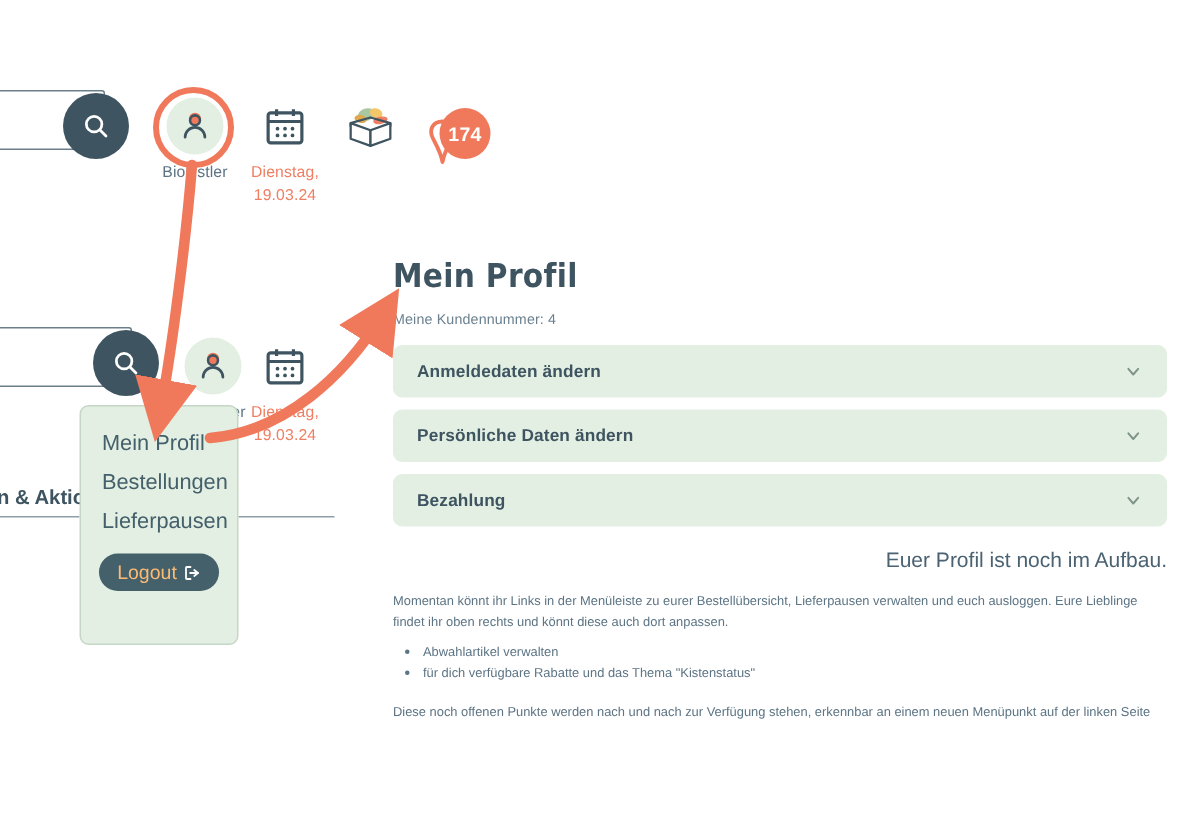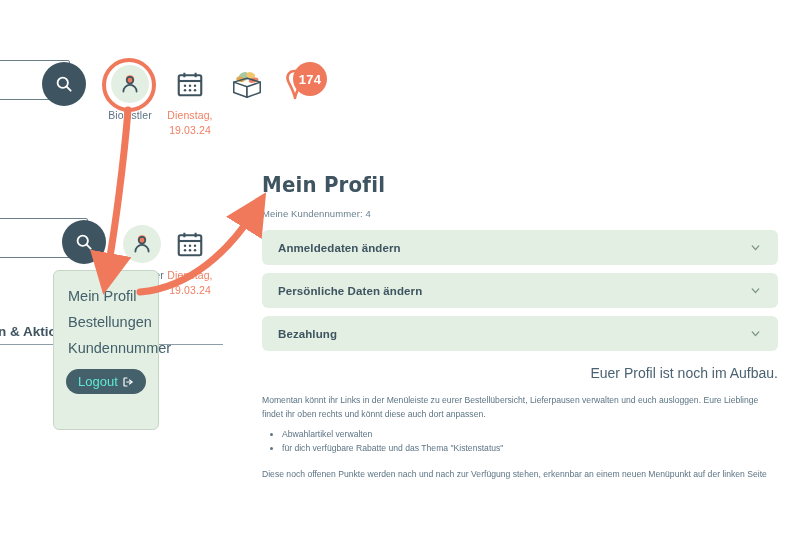--- a/index.html
+++ b/index.html
@@ -77,21 +77,21 @@
     padding:12px 0 0 0;
     z-index:40;
   }
   .dropdown .item{
     font-size:14.5px;line-height:26px;color:#44606b;
     padding-left:14px;white-space:nowrap;cursor:pointer;
   }
   .logout-btn{
     margin:8px 0 0 12px;
     width:80px;height:25px;border-radius:13px;
-    background:#44606b;color:#5eead4;
+    background:#44606b;color:#fdba74;
     font-size:13px;
     display:flex;align-items:center;justify-content:center;gap:4px;
     cursor:pointer;
   }
   .logout-btn .lo-ico{display:flex;align-items:center;}
 
   
   .panel{position:absolute;left:262px;top:172px;width:516px;}
   .panel h1{
     margin:0;
@@ -184,21 +184,21 @@
         <ellipse cx="24" cy="9" rx="4.6" ry="3.4" fill="#f2c76a" transform="rotate(22 24 9)"></ellipse>
         <ellipse cx="27" cy="14" rx="5.2" ry="2.6" fill="#ef7f63" transform="rotate(-12 27 14)"></ellipse>
         <ellipse cx="13" cy="13" rx="4.4" ry="2.8" fill="#e0a94f" transform="rotate(14 13 13)"></ellipse>
         <path d="M6 16 L20 12 L34 16 L34 18 L20 22 L6 18 Z" fill="none" stroke="#3e5460" stroke-width="1.6" stroke-linejoin="round"></path>
         <path d="M6 16 L6 27 L20 32 L20 21 Z" fill="#fff" stroke="#3e5460" stroke-width="1.6" stroke-linejoin="round"></path>
         <path d="M34 16 L34 27 L20 32 L20 21 Z" fill="#fff" stroke="#3e5460" stroke-width="1.6" stroke-linejoin="round"></path>
       </svg>
     </div>
   </div>
 
-  <div class="icon-col" style="left:272px;top:60px;">
+  <div class="icon-col" style="left:272px;top:70px;">
     <div class="glyph" style="height:50px;">
       <div class="pin-badge">
         <svg width="46" height="46" viewBox="0 0 46 46">
           <path d="M14 9 C7 9 5 15 7.5 20 C9.6 24.2 13 30 14 36 C15 30 18.4 24.2 20.5 20 C23 15 21 9 14 9 Z" fill="none" stroke="#f0795c" stroke-width="2.6" stroke-linejoin="round"></path>
         </svg>
         <div class="count">174</div>
       </div>
     </div>
   </div>
 
@@ -246,21 +246,21 @@
     <div class="cap date">19.03.24</div>
   </div>
 
   <div class="nav-text" style="left:-2px;top:324px;">n &amp; Aktio</div>
   <div class="rule" style="left:0;top:344px;width:53px;"></div>
   <div class="rule" style="left:159px;top:344px;width:64px;"></div>
 
   <div class="dropdown">
     <div class="item">Mein Profil</div>
     <div class="item">Bestellungen</div>
-    <div class="item">Kundennummer</div>
+    <div class="item">Lieferpausen</div>
     <div class="logout-btn">
       <span>Logout</span>
       <span class="lo-ico">
         <svg width="12" height="12" viewBox="0 0 24 24" fill="none" stroke="#ffffff" stroke-width="2.4" stroke-linecap="round" stroke-linejoin="round">
           <path d="M10 4 H5 a1 1 0 0 0 -1 1 v14 a1 1 0 0 0 1 1 h5"></path>
           <polyline points="15,8 20,12 15,16"></polyline>
           <line x1="9.5" y1="12" x2="20" y2="12"></line>
         </svg>
       </span>
     </div>

